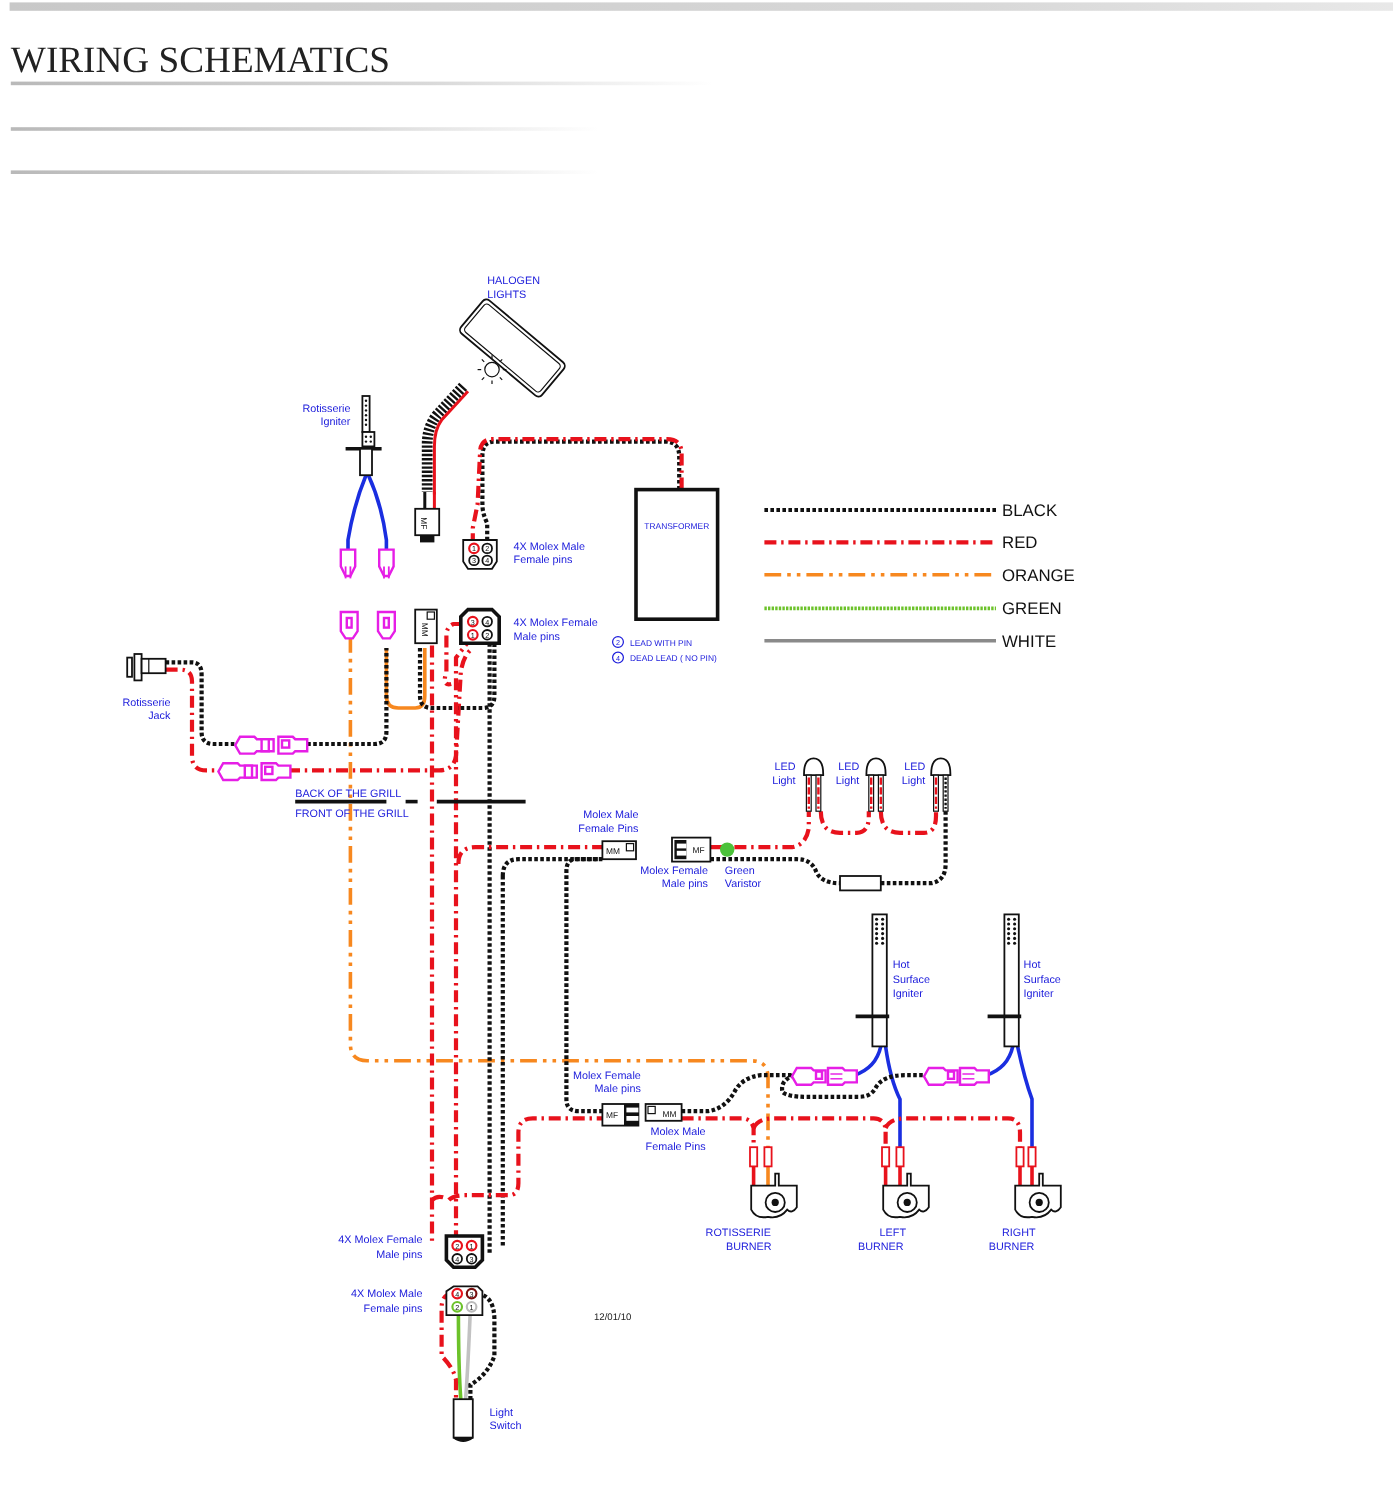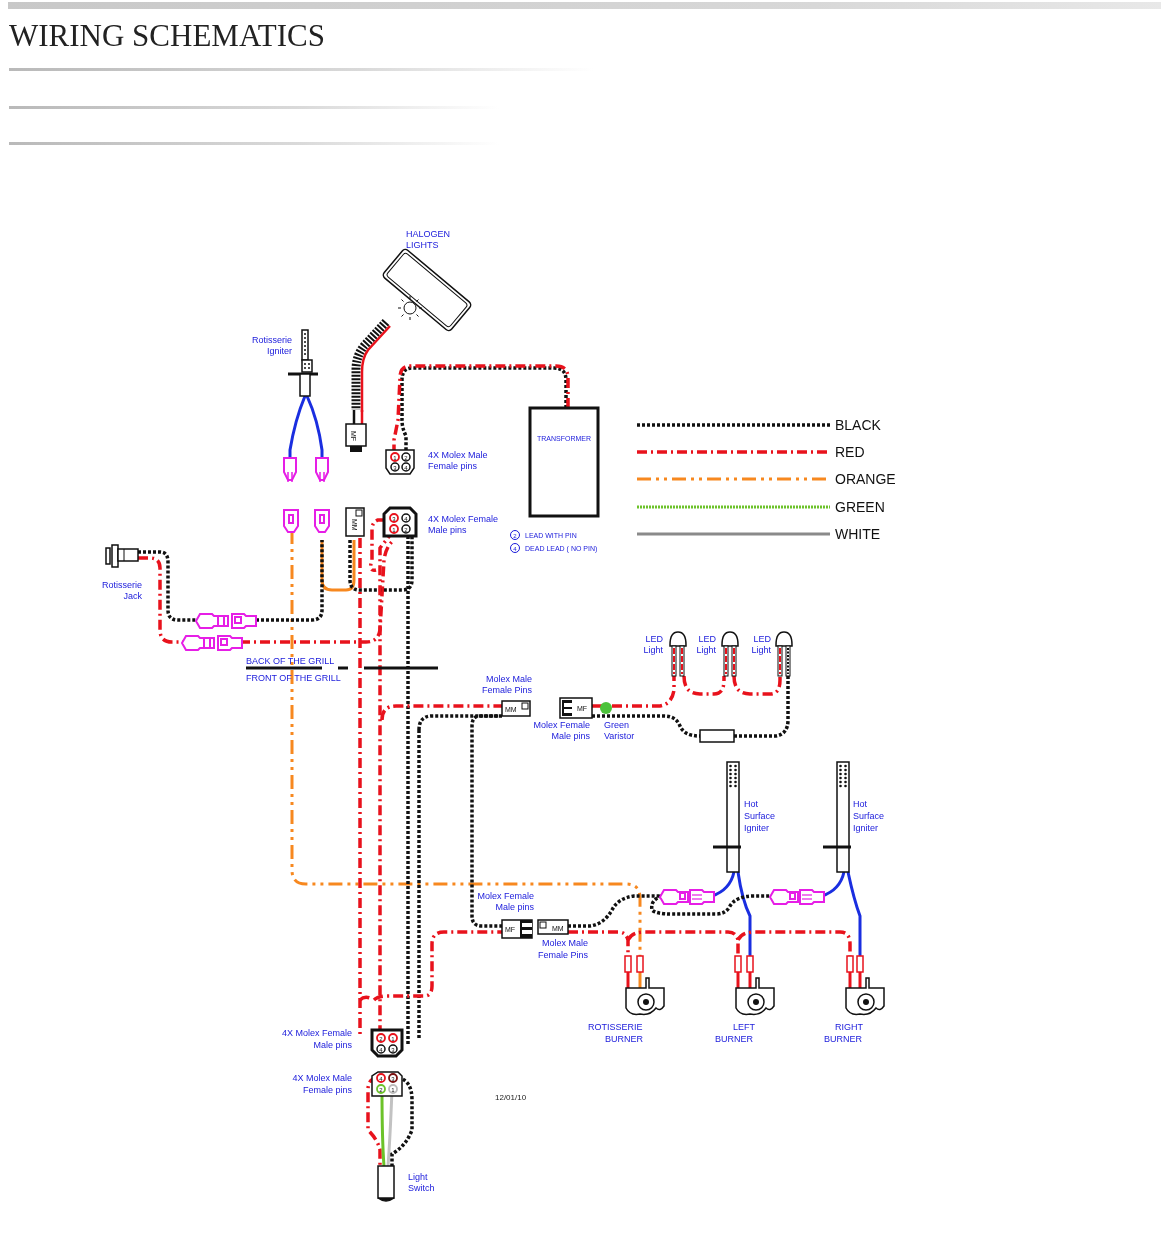--- a/index.html
+++ b/index.html
@@ -1,18 +1,18 @@
 <!DOCTYPE html>
 <html><head>
 <meta charset="utf-8">
 <style>
   html, body { margin: 0; padding: 0; background: #ffffff; }
   body { width: 1161px; height: 1242px; position: relative; overflow: hidden; font-family: "Liberation Sans", sans-serif; }
   .topbar { position: absolute; left: 8px; top: 2px; width: 1153px; height: 7px; background: linear-gradient(to right, #c8c8c8, #d8d8d8 70%, #e8e8e8); }
-  .title { position: absolute; left: 9px; top: 18px; font-family: "Liberation Serif", serif; font-size: 31px; color: #222; letter-spacing: 0px; margin: 0; font-weight: normal; }
+  .title { position: absolute; left: 9px; top: 32px; font-family: "Liberation Serif", serif; font-size: 31px; color: #222; letter-spacing: 0px; margin: 0; font-weight: normal; }
   .rule { position: absolute; left: 9px; height: 3px; }
   .rule1 { top: 68px; width: 585px; background: linear-gradient(to right, #b9b9b9, #d9d9d9 60%, #ffffff); }
   .rule2 { top: 106px; width: 490px; background: linear-gradient(to right, #b9b9b9, #dadada 60%, #ffffff); }
   .rule3 { top: 142px; width: 490px; background: linear-gradient(to right, #b9b9b9, #dadada 60%, #ffffff); }
   svg#diagram { position: absolute; left: 0; top: 0; }
   .lbl { font-family: "Liberation Sans", sans-serif; font-size: 9px; fill: #1a1adb; }
   .lbl-r { text-anchor: end; }
   .lbl-m { text-anchor: middle; }
   .legend-lbl { font-family: "Liberation Sans", sans-serif; font-size: 14px; fill: #111; }
   .date { font-family: "Liberation Sans", sans-serif; font-size: 8px; fill: #222; }

